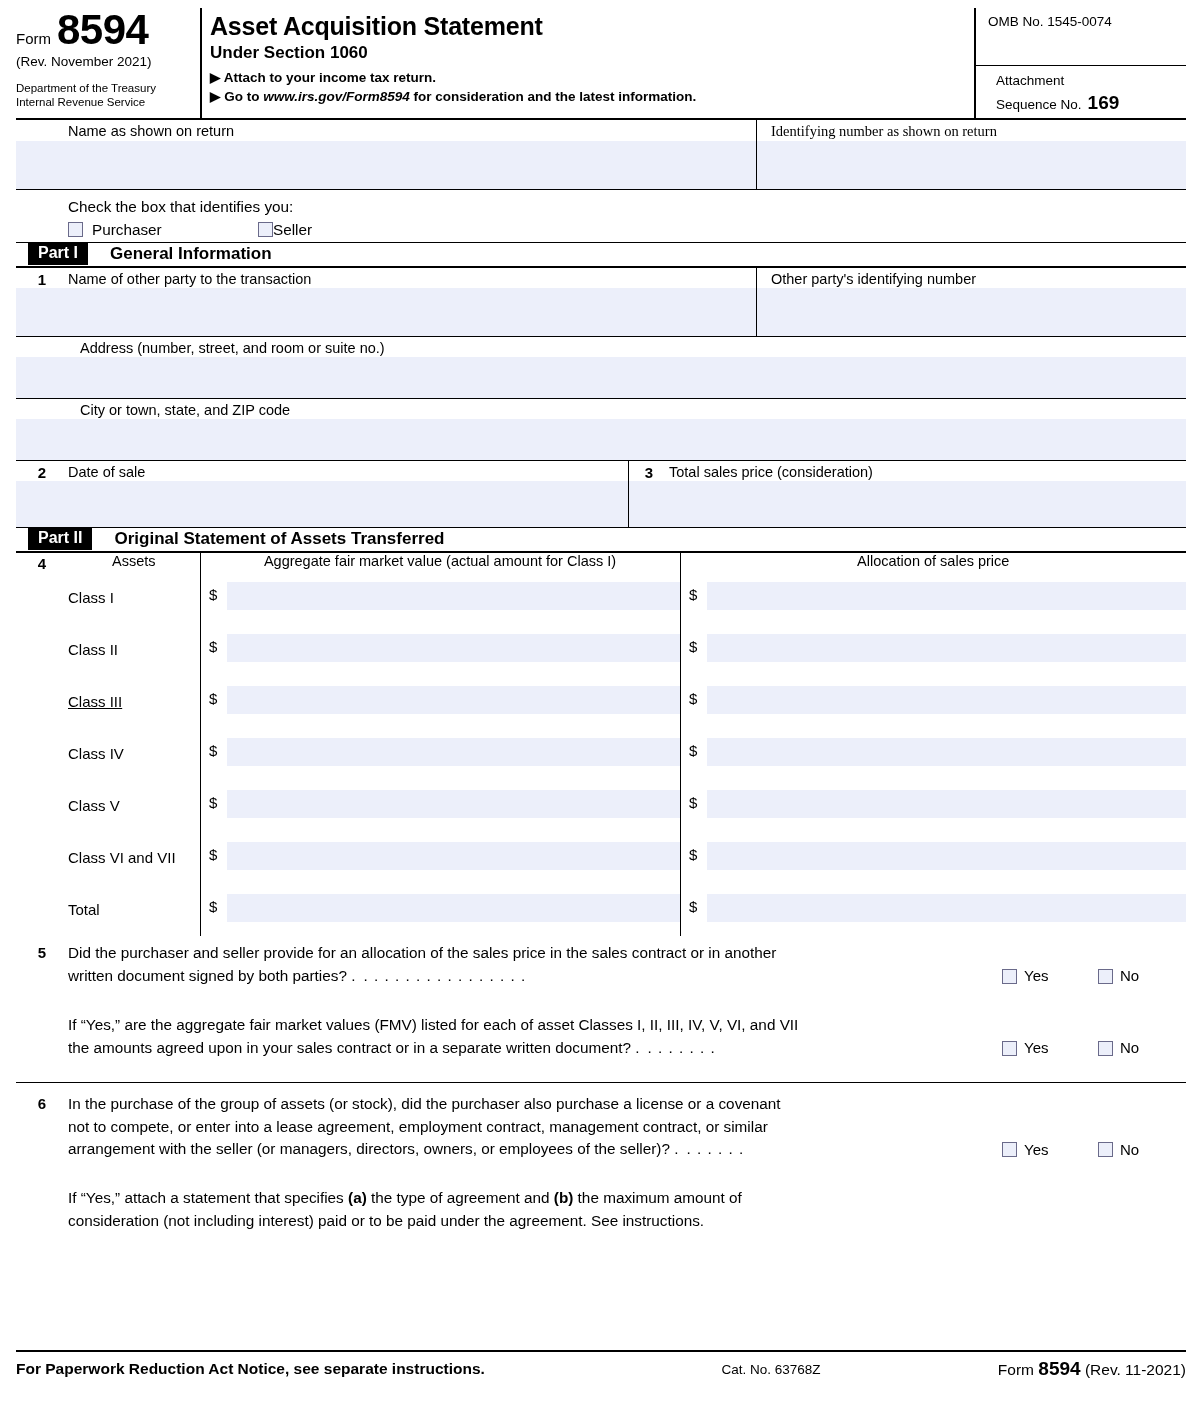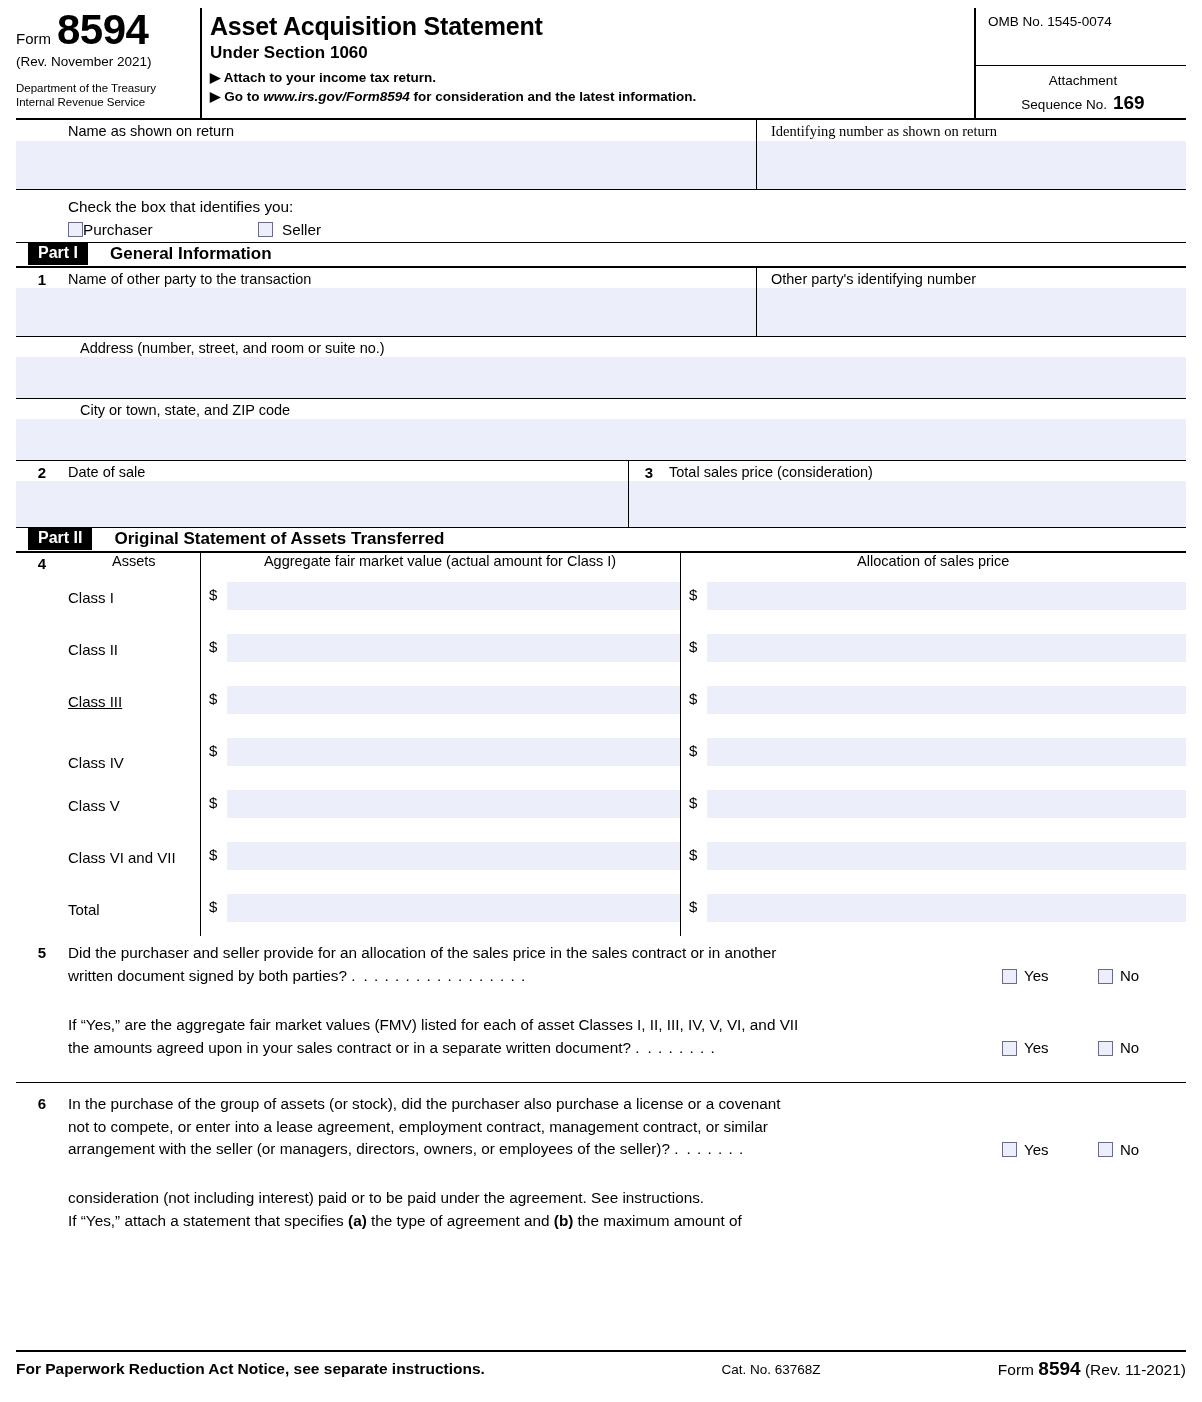--- a/index.html
+++ b/index.html
@@ -77,23 +77,22 @@
     width: 212px;
     border-left: 2px solid #000;
     font-size: 13.5px;
   }
   .omb {
     padding: 6px 0 6px 12px;
     border-bottom: 1px solid #000;
     height: 58px;
   }
   .attseq {
-    padding: 6px 0 2px 4px;
+    padding: 6px 0 2px 20px;
     line-height: 1.35;
-    text-align: center;
   }
   .attseq .num {
     font-size: 19px;
     font-weight: bold;
     margin-left: 6px;
   }
 
   
   .row { display: flex; }
   .cap {
@@ -216,25 +215,25 @@
     </div>
     <div class="row hline">
       <div class="fill" style="flex:1 1 0; height:48px; border:none;"></div>
       <div class="fill vline" style="flex:0 0 430px; height:48px;"></div>
     </div>
   </div>
 
   <div style="padding:5px 0 3px 0;">
     <div class="cap" style="padding-left:52px; font-size:15.3px;">Check the box that identifies you:</div>
     <div style="padding-left:52px; margin-top:4px; display:flex; gap:0; font-size:15.3px;">
-      <div style="width:190px; display:flex; align-items:center; ">
+      <div style="width:190px; display:flex; align-items:center; gap:9px;">
         <span class="cb"></span>
         <span>Purchaser</span>
       </div>
-      <div style="display:flex; align-items:center; gap:9px;">
+      <div style="display:flex; align-items:center; ">
         <span class="cb"></span>
         <span>Seller</span>
       </div>
     </div>
   </div>
 
   <div class="partbar">
     <span class="parttag">Part I</span>
     <span class="parttitle">General Information</span>
   </div>
@@ -322,21 +321,21 @@
         <div style="flex: 0 0 132px; font-size: 15px; padding-top: 17px;">Class III</div>
         <div class="vline" style="flex: 0 0 480px; height: 52px; position: relative;">
           <span style="position: absolute; left: 8px; top: 14px; font-size: 15px;">$</span>
           <div class="fill" style="position: absolute; left: 26px; right: 0px; top: 10px; height: 28px; font-size: 15px; padding-left: 4px;"></div>
         </div>
         <div class="vline" style="flex: 1 1 0px; height: 52px; position: relative;">
           <span style="position: absolute; left: 8px; top: 14px; font-size: 15px;">$</span>
           <div class="fill" style="position: absolute; left: 26px; right: 0px; top: 10px; height: 28px; font-size: 15px; padding-left: 4px;"></div>
         </div>
       </div>
-      <div class="row" style="height: 52px; align-items: center;">
+      <div class="row" style="height: 52px; align-items: flex-start;">
         <div style="flex: 0 0 52px;"></div>
         <div style="flex: 0 0 132px; font-size: 15px; padding-top: 17px;">Class IV</div>
         <div class="vline" style="flex: 0 0 480px; height: 52px; position: relative;">
           <span style="position: absolute; left: 8px; top: 14px; font-size: 15px;">$</span>
           <div class="fill" style="position: absolute; left: 26px; right: 0px; top: 10px; height: 28px; font-size: 15px; padding-left: 4px;"></div>
         </div>
         <div class="vline" style="flex: 1 1 0px; height: 52px; position: relative;">
           <span style="position: absolute; left: 8px; top: 14px; font-size: 15px;">$</span>
           <div class="fill" style="position: absolute; left: 26px; right: 0px; top: 10px; height: 28px; font-size: 15px; padding-left: 4px;"></div>
         </div>
@@ -438,24 +437,24 @@
             <span class="cb"></span>
             <span>No</span>
           </span>
         </div>
       </div>
     </div>
 
     <div style="display:flex; margin-top:26px;">
       <div style="flex:0 0 52px;"></div>
       <div style="flex:1 1 0;" class="q">
-        <div>consideration (not including interest) paid or to be paid under the agreement. See instructions.</div>
         <div>
           <span>If “Yes,” attach a statement that specifies </span><b>(a)</b><span> the type of agreement and </span><b>(b)</b><span> the maximum amount of</span>
         </div>
+        <div>consideration (not including interest) paid or to be paid under the agreement. See instructions.</div>
       </div>
     </div>
   </div>
 
   <div class="footer" style="position:absolute; left:16px; right:16px; bottom:22px;">
     <div class="left">For Paperwork Reduction Act Notice, see separate instructions.</div>
     <div class="mid">Cat. No. 63768Z</div>
     <div class="right">
       <span>Form</span>
       <b>8594</b>

